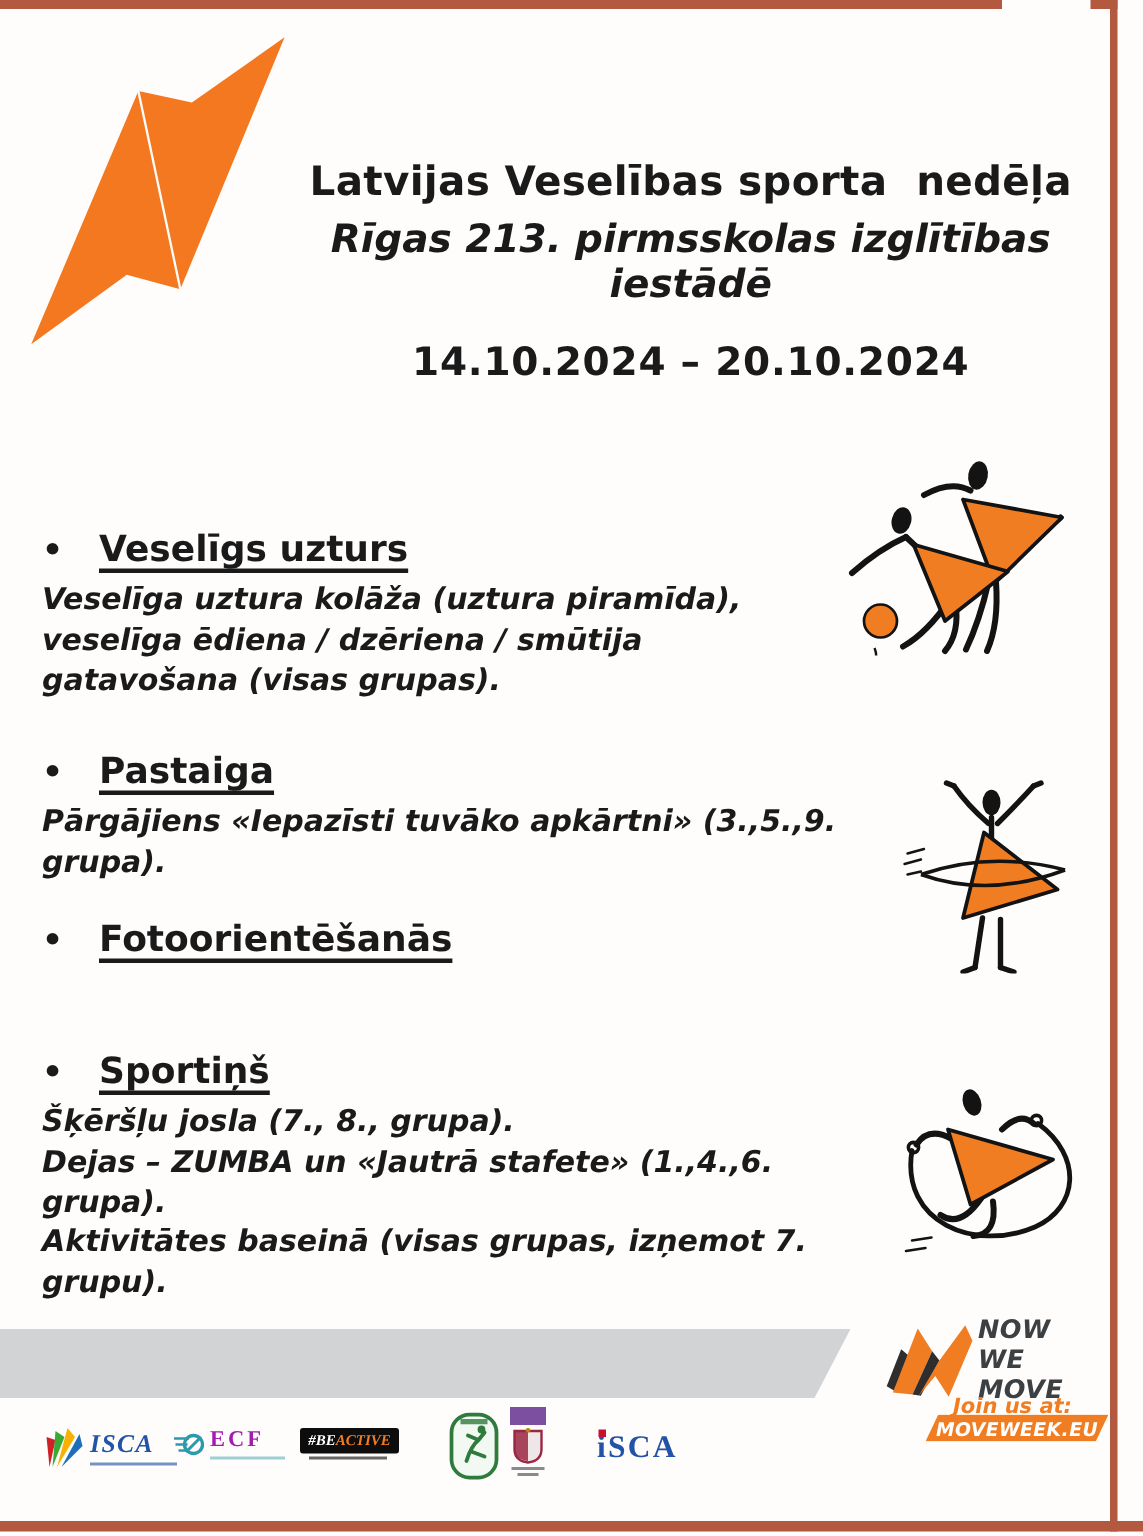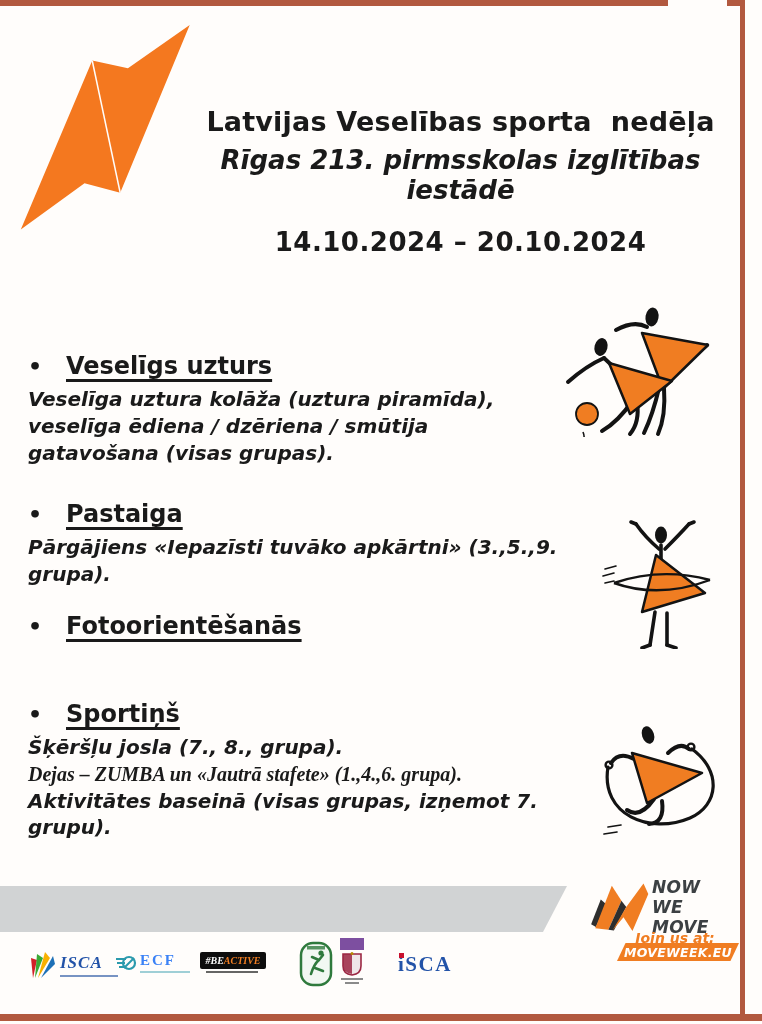--- a/index.html
+++ b/index.html
@@ -59,21 +59,21 @@
 
   .logos-row{position:absolute;left:0;top:938px;width:560px;height:60px;font-family:Liberation Serif, serif;}
   .logo{position:absolute;}
   .tag-bar{height:2px;margin-top:2px;opacity:.75;}
 
   #logo-isca-full{left:30px;top:12px;display:flex;align-items:center;}
   .isca-word{color:#2353a8;font-size:17px;font-weight:bold;font-style:italic;letter-spacing:1px;}
   #logo-isca-full .tag-bar{width:58px;background:#4a6fb0;}
 
   #logo-ecf{left:115px;top:14px;display:flex;align-items:center;}
-  .ecf-word{color:#3b82f6;font-size:15px;font-weight:bold;letter-spacing:2px;}
+  .ecf-word{color:#a21caf;font-size:15px;font-weight:bold;letter-spacing:2px;}
   #logo-ecf .tag-bar{width:50px;background:#7fbfc9;}
 
   #logo-beactive{left:200px;top:14px;}
   .beactive-box{background:#0d0d0d;border-radius:2px;width:66px;height:17px;display:flex;
     align-items:center;justify-content:center;font-size:10px;font-weight:bold;font-style:italic;}
   .be{color:#fff;}
   .active{color:#f07d22;}
   #logo-beactive .tag-bar{width:52px;background:#333;margin-left:6px;}
 
   #logo-emblem{left:299px;top:2px;}
@@ -129,21 +129,21 @@
       <span class="item-title">Fotoorientēšanās</span>
     </div>
   </div>
 
   <div class="item" id="item-3">
     <div class="item-title-row">
       <span class="bullet">•</span>
       <span class="item-title">Sportiņš</span>
     </div>
     <div class="item-desc">Šķēršļu josla (7., 8., grupa).</div>
-    <div class="item-desc" style="margin-top:0;font-family:Liberation Serif, serif;">Dejas – ZUMBA un «Jautrā stafete» (1.,4.,6. grupa).</div>
+    <div class="item-desc" style="margin-top:0;">Dejas – ZUMBA un «Jautrā stafete» (1.,4.,6. grupa).</div>
     <div class="item-desc" style="margin-top:0;">Aktivitātes baseinā (visas grupas, izņemot 7. grupu).</div>
   </div>
 
   <svg class="illus" id="illus-dance" width="150" height="135" viewBox="0 0 150 135">
     <g stroke="#131313" stroke-width="4" stroke-linecap="round" fill="none">
       <path d="M 8,80 Q 26,64 44,56"></path>
       <path d="M 44,56 Q 62,72 74,90"></path>
       <path d="M 73,98 Q 58,120 42,129"></path>
       <path d="M 77,100 Q 80,120 70,132"></path>
       <path d="M 56,28 Q 74,18 87,25"></path>

